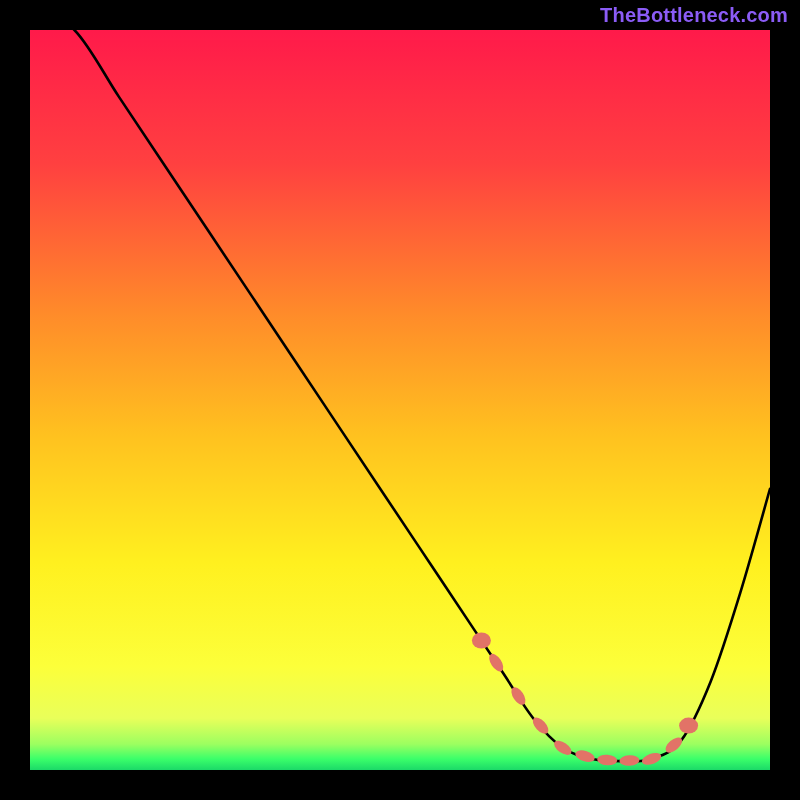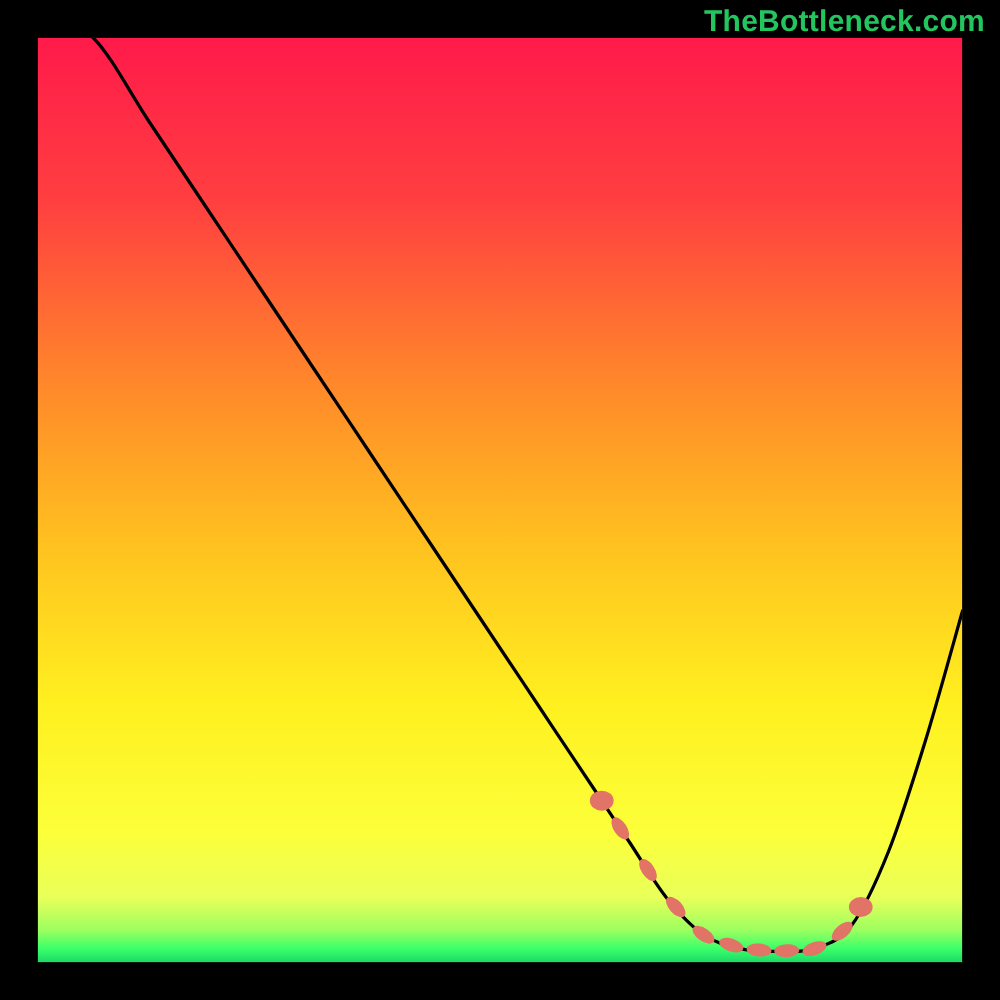--- a/index.html
+++ b/index.html
@@ -14,23 +14,23 @@
     position: relative;
     width: 800px;
     height: 800px;
     background: #000;
   }
   .attribution {
     position: absolute;
     top: 4px;
     right: 12px;
     font-family: Arial, Helvetica, sans-serif;
-    font-size: 24px;
+    font-size: 20px;
     font-weight: bold;
-    color: #22c55e;
+    color: #8b5cf6;
     letter-spacing: 0.2px;
   }
   .plot-area {
     position: absolute;
     left: 30px;
     top: 30px;
     width: 740px;
     height: 740px;
     overflow: hidden;
   }

